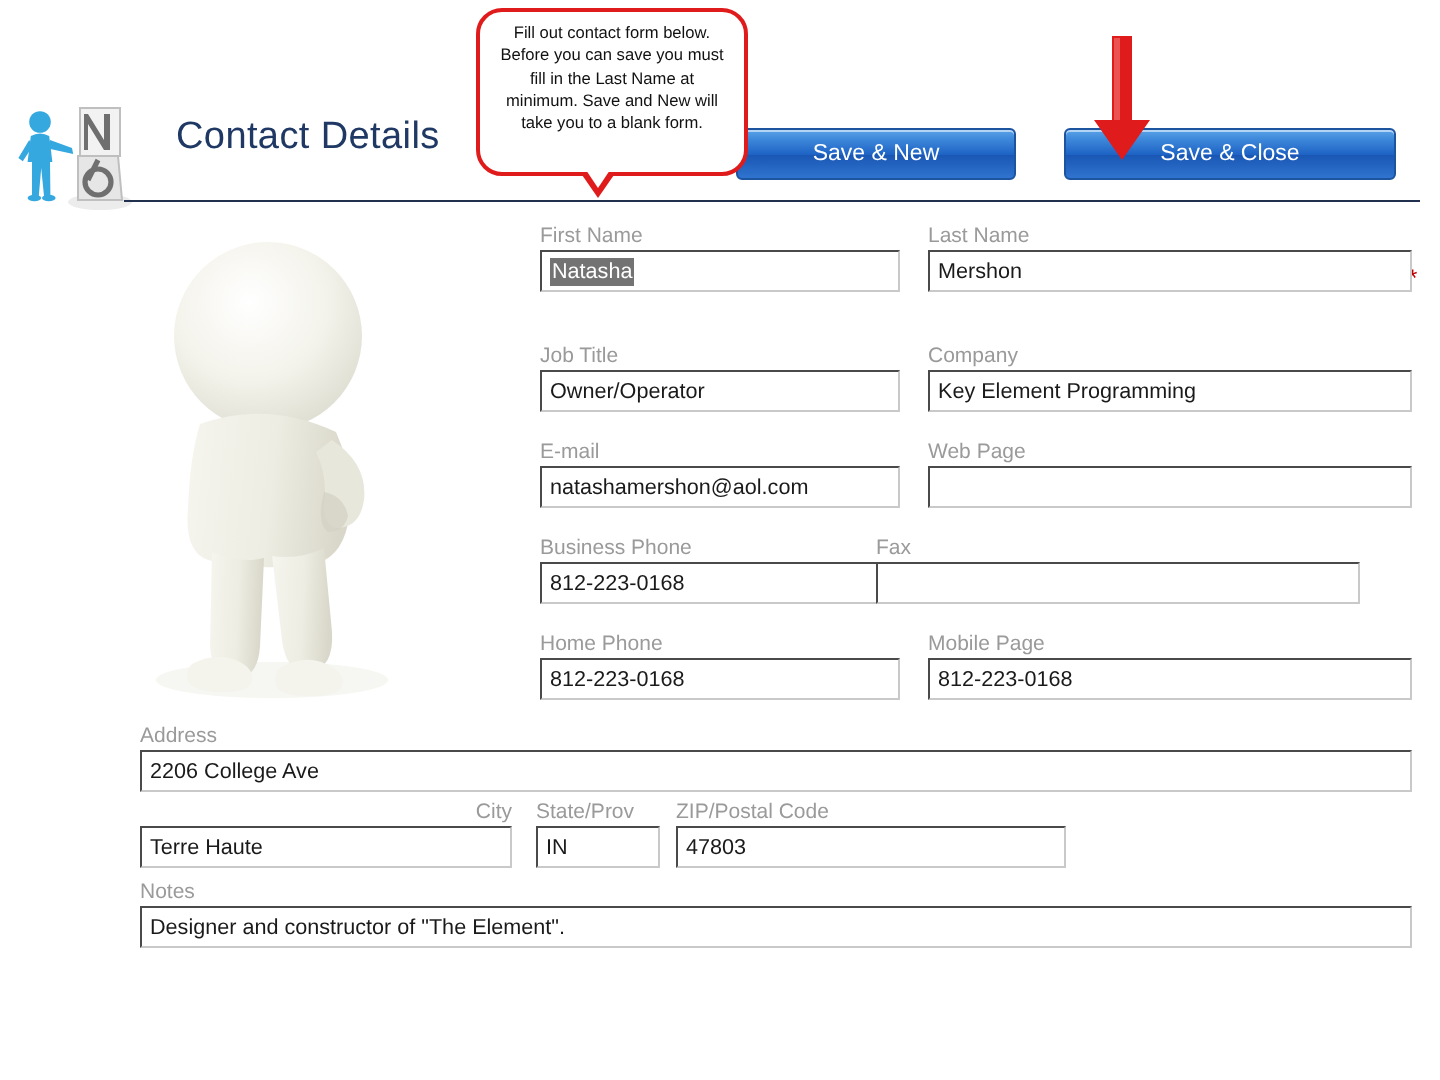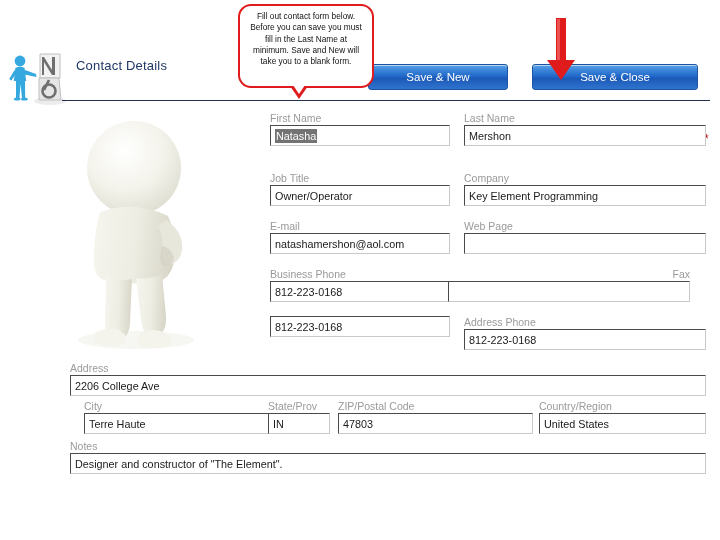--- a/index.html
+++ b/index.html
@@ -14,22 +14,22 @@
     width: 720px; height: 540px;
     background: #ffffff;
   }
 
   
   .logo-wrap {
     position: absolute; left: 6px; top: 48px;
     width: 72px; height: 62px;
   }
   .heading {
-    position: absolute; left: 76px; top: 58px;
-    font-size: 13px; color: #1f3864; letter-spacing: .2px;
+    position: absolute; left: 88px; top: 58px;
+    font-size: 19px; color: #1f3864; letter-spacing: .2px;
     white-space: nowrap;
   }
   .hrule {
     position: absolute; left: 62px; top: 100px;
     width: 648px; height: 0;
     border-top: 1.6px solid #20304d;
   }
 
   
   .figure-wrap {
@@ -223,53 +223,50 @@
   </div>
   <div class="field" style="left:452px; top:220px; width:242px;">
     <div class="lbl">Web Page</div>
     <div class="inp" style="width:242px;"></div>
   </div>
 
   <div class="field" style="left:258px; top:268px; width:180px;">
     <div class="lbl">Business Phone</div>
     <div class="inp" style="width:180px;">812-223-0168</div>
   </div>
-  <div class="field" style="left:436px; top:268px; width:242px;text-align:right;">
+  <div class="field" style="left:426px; top:268px; width:242px;">
     <div class="lbl">Fax</div>
     <div class="inp" style="width:242px;"></div>
   </div>
 
   <div class="field" style="left:258px; top:316px; width:180px;">
+    <div class="lbl">Home Phone</div>
     <div class="inp" style="width:180px;">812-223-0168</div>
   </div>
   <div class="field" style="left:452px; top:316px; width:242px;">
-    <div class="lbl">Address Phone</div>
+    <div class="lbl">Mobile Page</div>
     <div class="inp" style="width:242px;">812-223-0168</div>
   </div>
 
   <div class="field" style="left:58px; top:362px; width:636px;">
     <div class="lbl">Address</div>
     <div class="inp" style="width:636px;">2206 College Ave</div>
   </div>
 
-  <div class="field" style="left:72px; top:400px; width:186px;">
+  <div class="field" style="left:58px; top:400px; width:186px;text-align:right;">
     <div class="lbl">City</div>
     <div class="inp" style="width:186px;">Terre Haute</div>
   </div>
   <div class="field" style="left:256px; top:400px; width:62px;">
     <div class="lbl" style="width:62px;">State/Prov</div>
     <div class="inp" style="width:62px;">IN</div>
   </div>
   <div class="field" style="left:326px; top:400px; width:195px;">
     <div class="lbl">ZIP/Postal Code</div>
     <div class="inp" style="width:195px;">47803</div>
   </div>
-  <div class="field" style="left:527px; top:400px; width:167px;">
-    <div class="lbl">Country/Region</div>
-    <div class="inp" style="width:167px;">United States</div>
-  </div>
 
   <div class="field" style="left:58px; top:440px; width:636px;">
     <div class="lbl">Notes</div>
     <div class="inp" style="width:636px;">Designer and constructor of "The Element".</div>
   </div>
 
 </div>
 
 </body></html>

